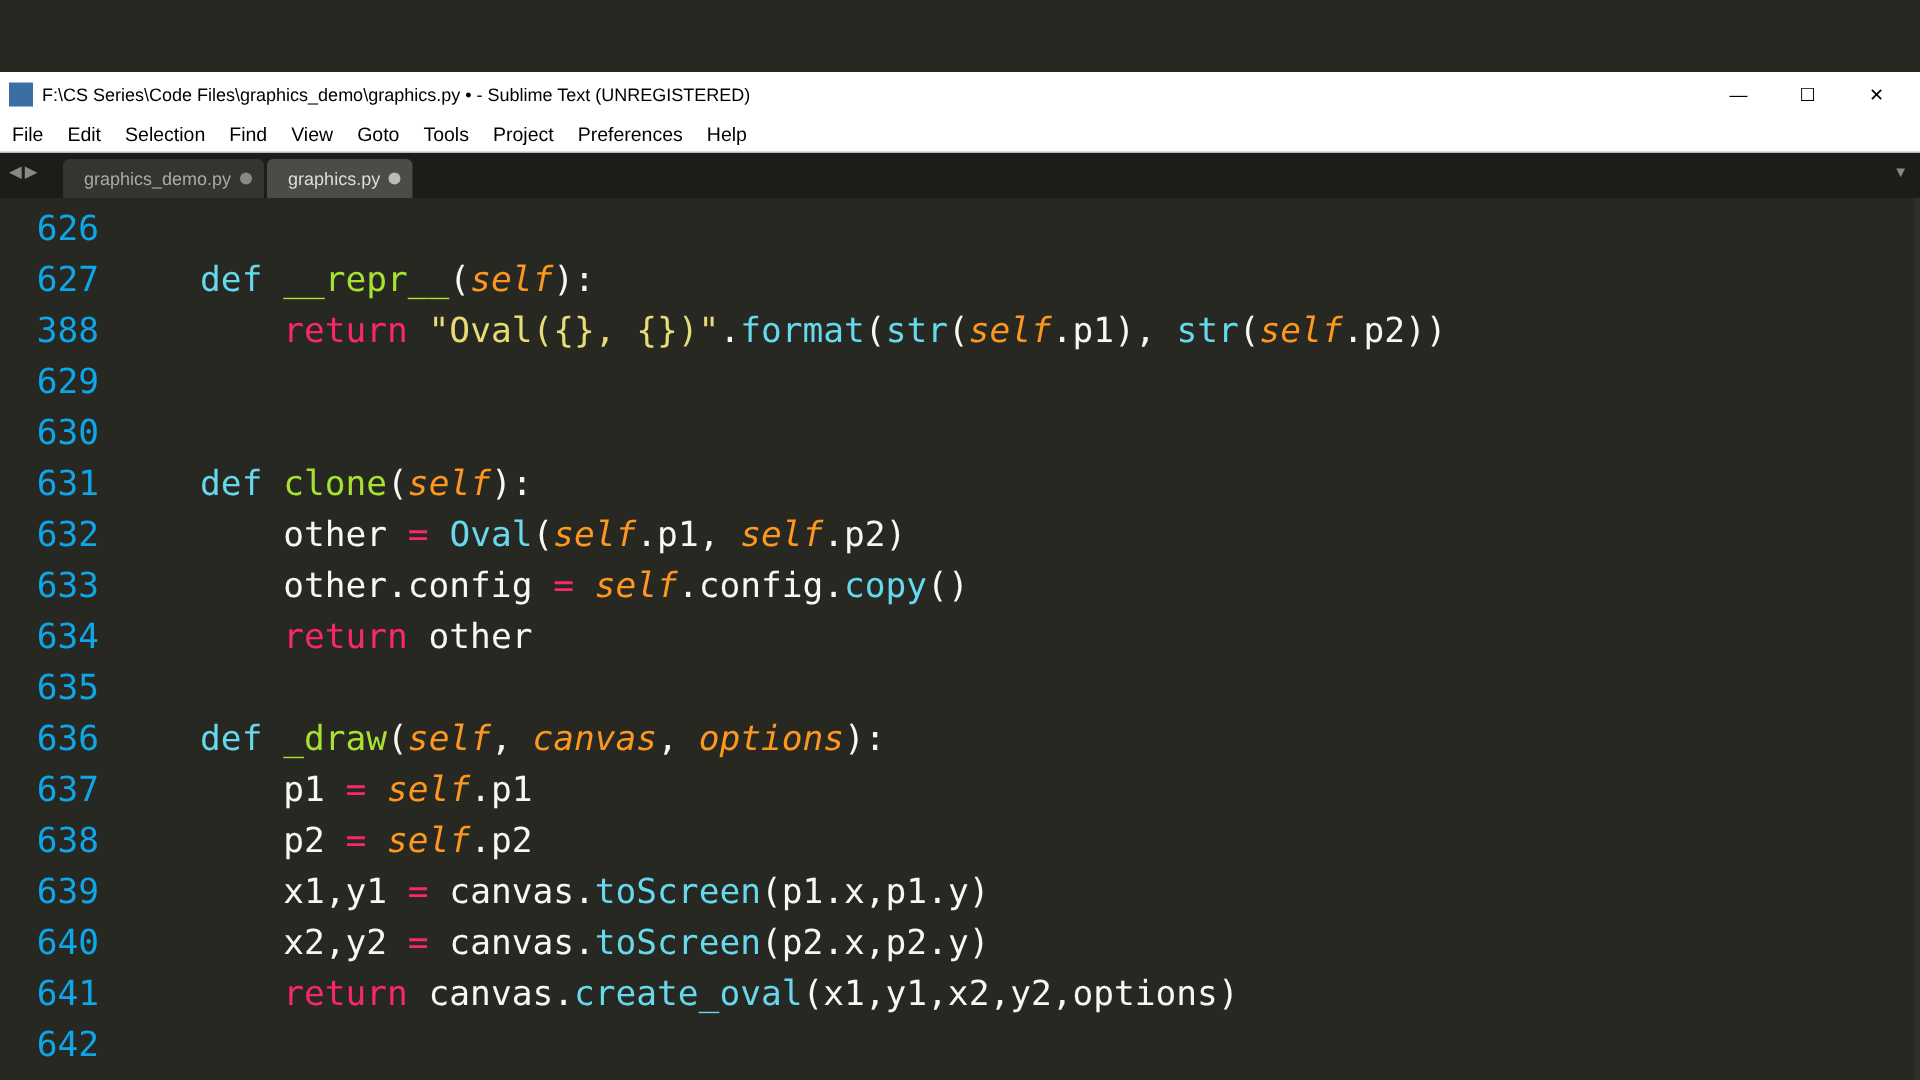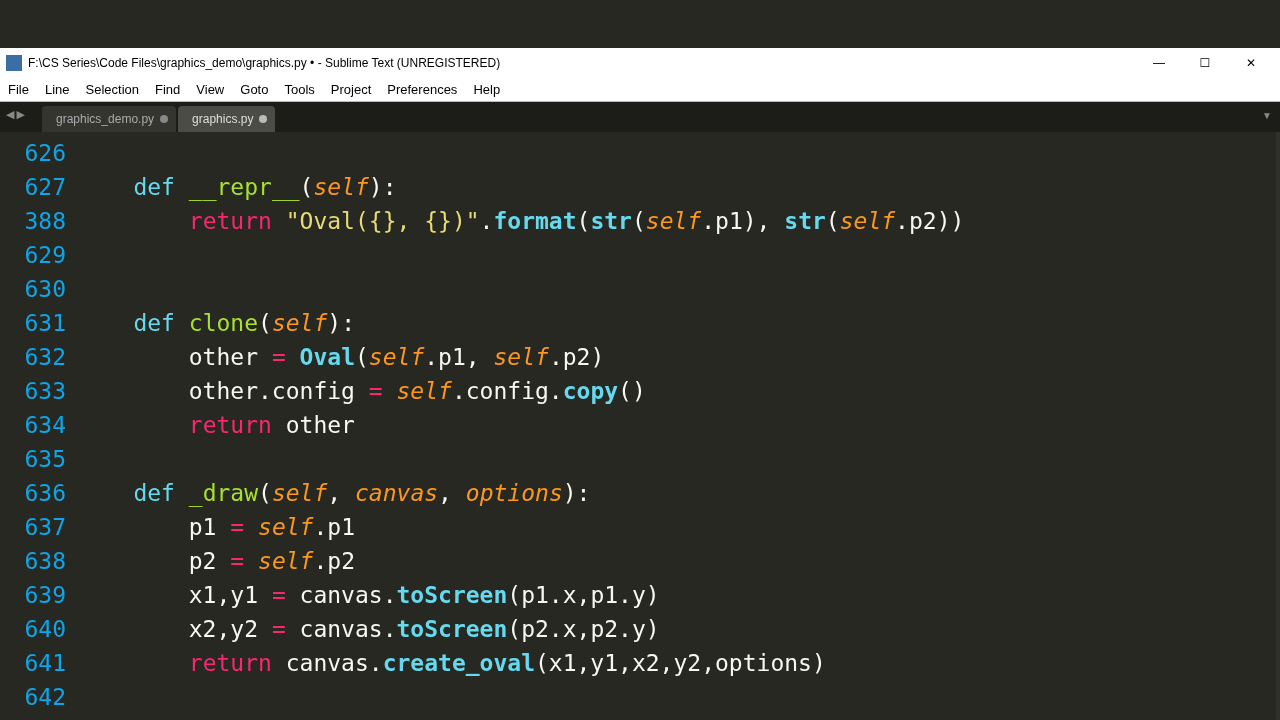--- a/index.html
+++ b/index.html
@@ -22,21 +22,21 @@
   .editor { display: flex; height: calc(720px - 30px - 24px - 30px - 24px); background: #272822; }
   .gutter { width: 78px; text-align: right; padding-right: 12px; color: #0ea5e9; font-family: "Consolas", monospace; font-size: 23px; line-height: 34px; padding-top: 4px; user-select: none; }
   .code { flex: 1; font-family: "Consolas", monospace; font-size: 23px; line-height: 34px; color: #f8f8f2; white-space: pre; padding-top: 4px; overflow: hidden; position:relative; }
   .kw-def { color: #66d9ef; }
   .kw-class { color: #0ea5e9; font-style: italic; }
   .kw-return { color: #f92672; }
   .fn-name { color: #a6e22e; }
   .param { color: #fd971f; font-style: italic; }
   .self { color: #fd971f; font-style: italic; }
   .string { color: #e6db74; }
-  .call { color: #66d9ef; font-weight: bold; }
+  .call { color: #66d9ef; }
   .punct { color: #f8f8f2; }
   .op { color: #f92672; }
   .classname { color: #a6e22e; font-style: italic; }
   .inherit { color: #a6e22e; font-style: italic; }
   .statusbar { height: 24px; background: #2f302a; color: #aaa; font-size: 12px; display:flex; align-items:center; padding: 0 10px; border-top:1px solid #1c1c19; }
   .statusbar .left { flex:1; display:flex; align-items:center; gap:6px; }
   .statusbar .sep { width:1px; height:14px; background:#555; margin:0 10px; }
   .sb-icon { width:12px; height:12px; border:1px solid #888; display:inline-block; }
   .scrollbar-h { height: 12px; background:#2b2c26; position:relative; }
   .scrollbar-h::before { content:""; position:absolute; left:0; width:140px; height:12px; background:#45463f; }
@@ -48,21 +48,21 @@
 <div class="titlebar">
   <span class="icon"></span>
   <span class="title">F:\CS Series\Code Files\graphics_demo\graphics.py • - Sublime Text (UNREGISTERED)</span>
   <div class="winbtn">—</div>
   <div class="winbtn">☐</div>
   <div class="winbtn">✕</div>
 </div>
 
 <div class="menubar">
   <span>File</span>
-  <span>Line</span>
+  <span>Edit</span>
   <span>Selection</span>
   <span>Find</span>
   <span>View</span>
   <span>Goto</span>
   <span>Tools</span>
   <span>Project</span>
   <span>Preferences</span>
   <span>Help</span>
 </div>
 

